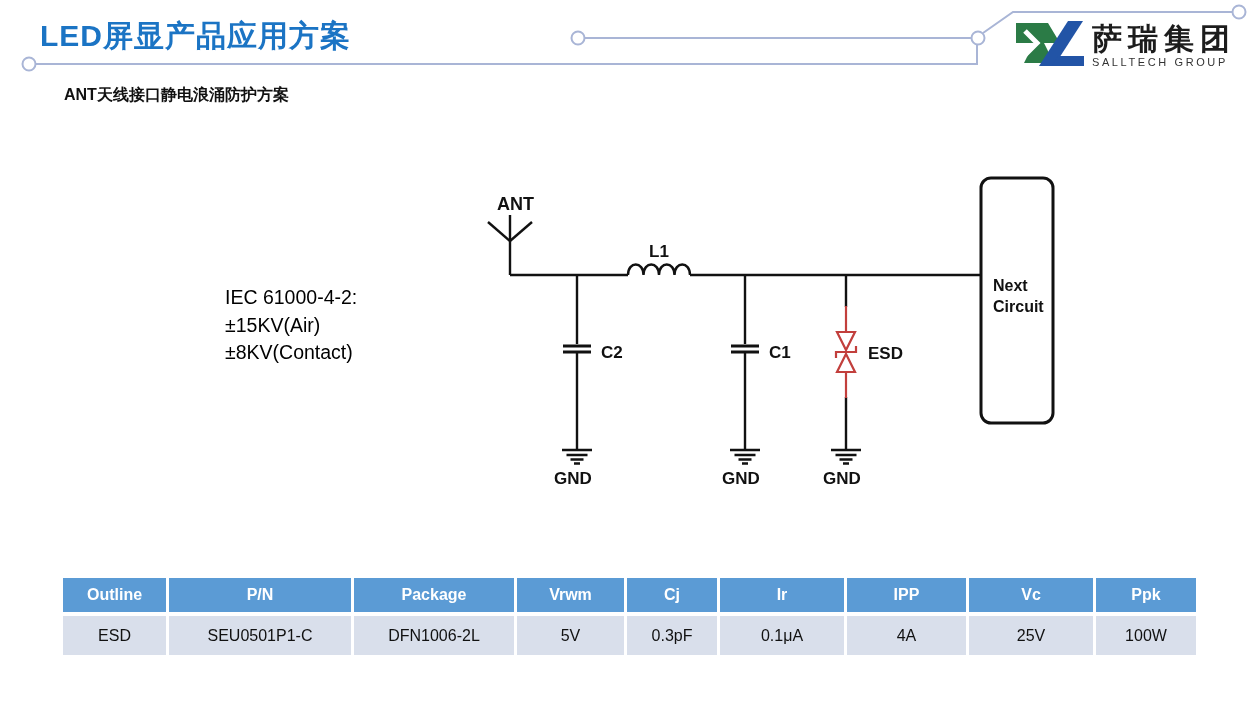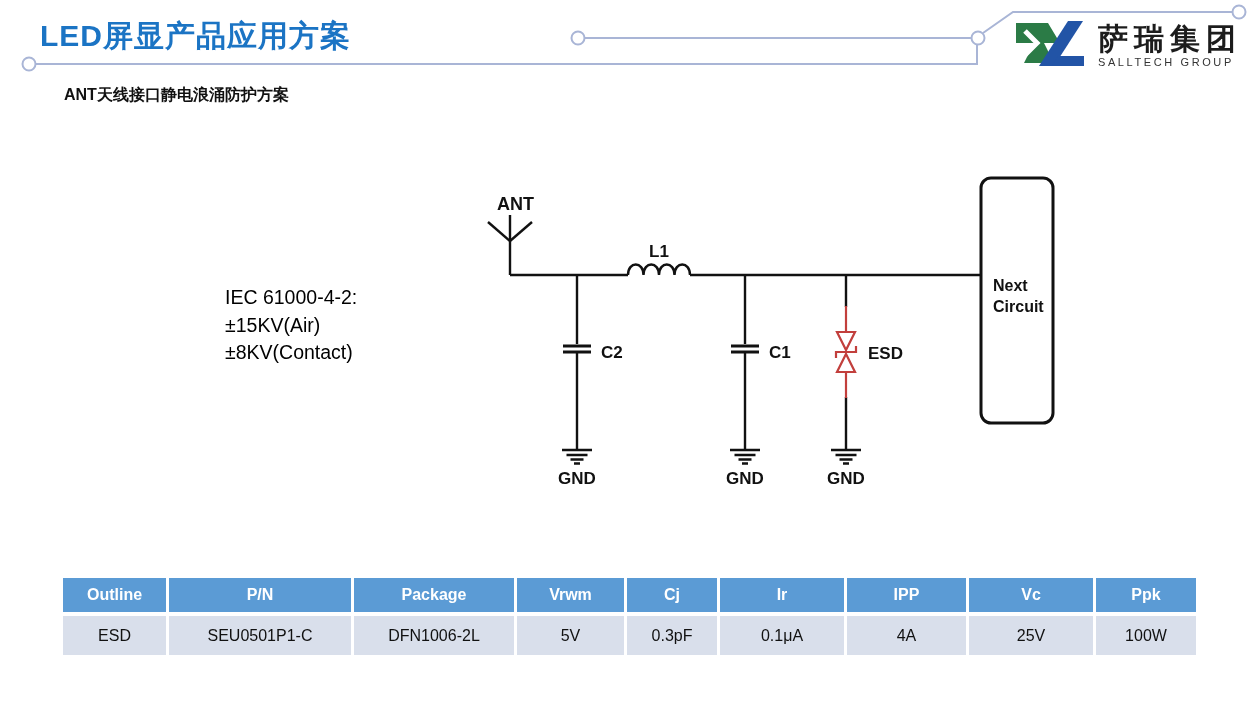--- a/index.html
+++ b/index.html
@@ -17,32 +17,32 @@
     left:40px;top:16px;
     font-size:30px;font-weight:700;color:#1B74C4;
     letter-spacing:1px;white-space:nowrap;
   }
   .subtitle{
     left:64px;top:85px;
     font-size:16px;font-weight:700;color:#111;
     white-space:nowrap;
   }
   
-  .logo{left:1016px;top:20px;display:flex;align-items:center;gap:14px;}
+  .logo{left:1016px;top:20px;display:flex;align-items:center;gap:8px;}
   .logo-text{display:flex;flex-direction:column;align-items:flex-start;margin-top:2px;}
   .logo-cn{font-size:30px;font-weight:700;color:#1c1c1c;letter-spacing:6px;white-space:nowrap;line-height:32px;}
   .logo-en{font-size:11px;font-weight:500;color:#333;letter-spacing:2.6px;white-space:nowrap;margin-top:1px;}
   
   .clabel{font-weight:700;font-size:17px;color:#111;white-space:nowrap;}
   .ant-label{left:497px;top:194px;font-size:18px;text-align:right;}
   .l1-label{left:649px;top:242px;}
   .c2-label{left:601px;top:343px;}
   .c1-label{left:769px;top:343px;}
   .esd-label{left:868px;top:344px;}
-  .gnd-label{width:46px;text-align:center;top:469px;}
+  .gnd-label{width:46px;top:469px;}
   .gnd-1{left:554px;} .gnd-2{left:722px;} .gnd-3{left:823px;}
   .next-label{left:993px;top:276px;width:60px;font-weight:700;font-size:16px;line-height:20.5px;color:#111;}
   .iec-note{left:225px;top:284px;font-size:19.5px;line-height:27.5px;color:#000000;}
   .iec-note div{white-space:nowrap;}
   
   .spec-table{left:63px;top:578px;width:1133px;}
   .trow{display:grid;grid-template-columns:106px 185px 163px 110px 93px 127px 122px 127px 100px;}
   .cell{
     box-sizing:border-box;border-right:3px solid #fff;
     display:flex;align-items:center;justify-content:center;

